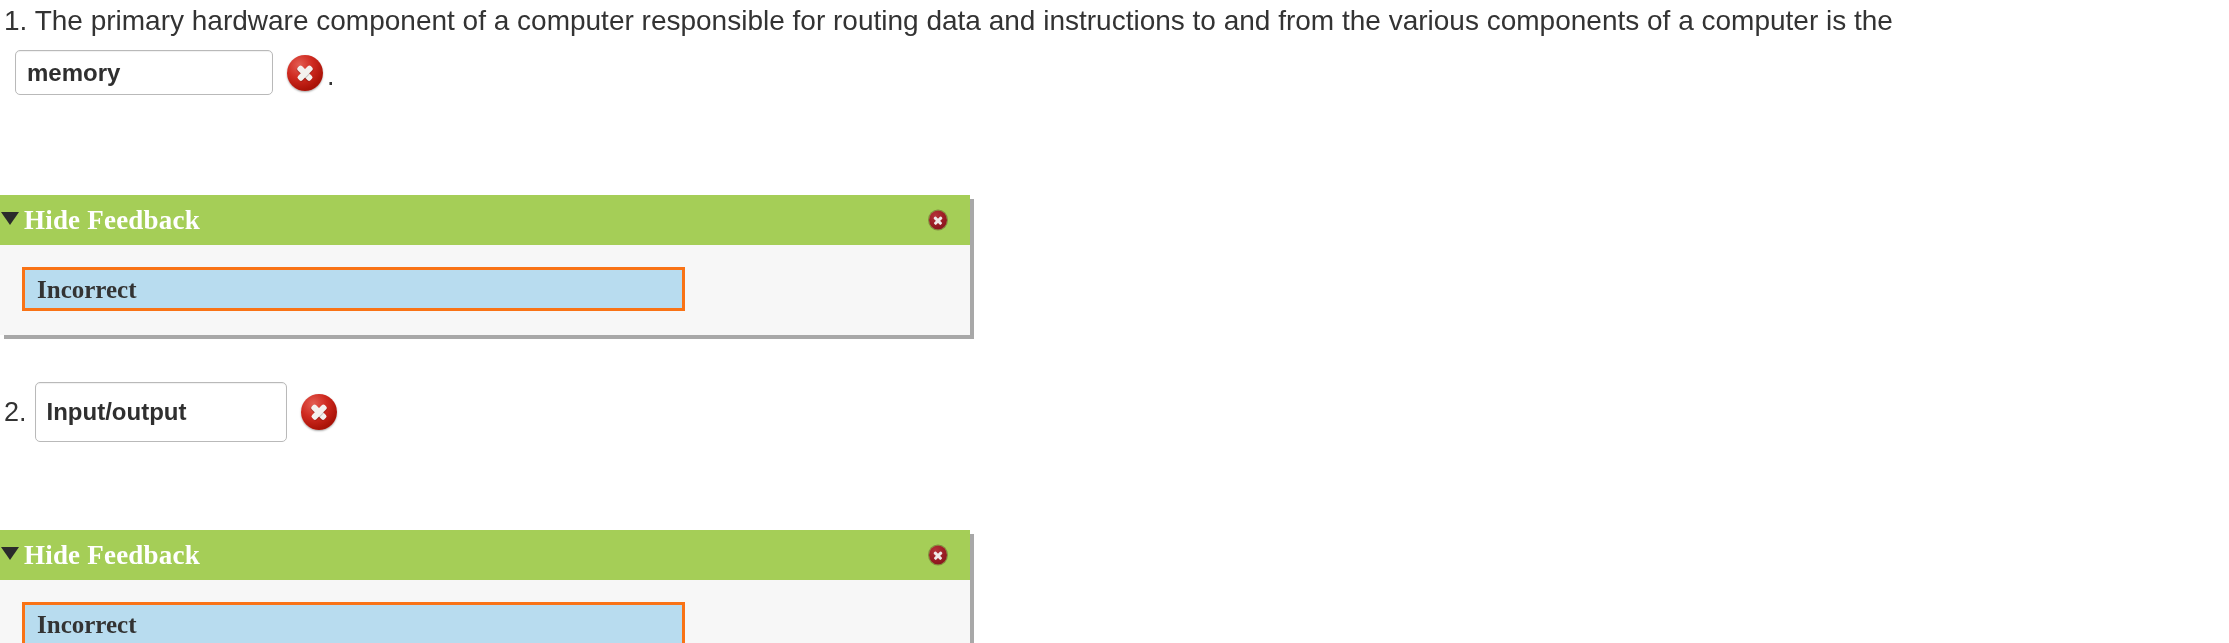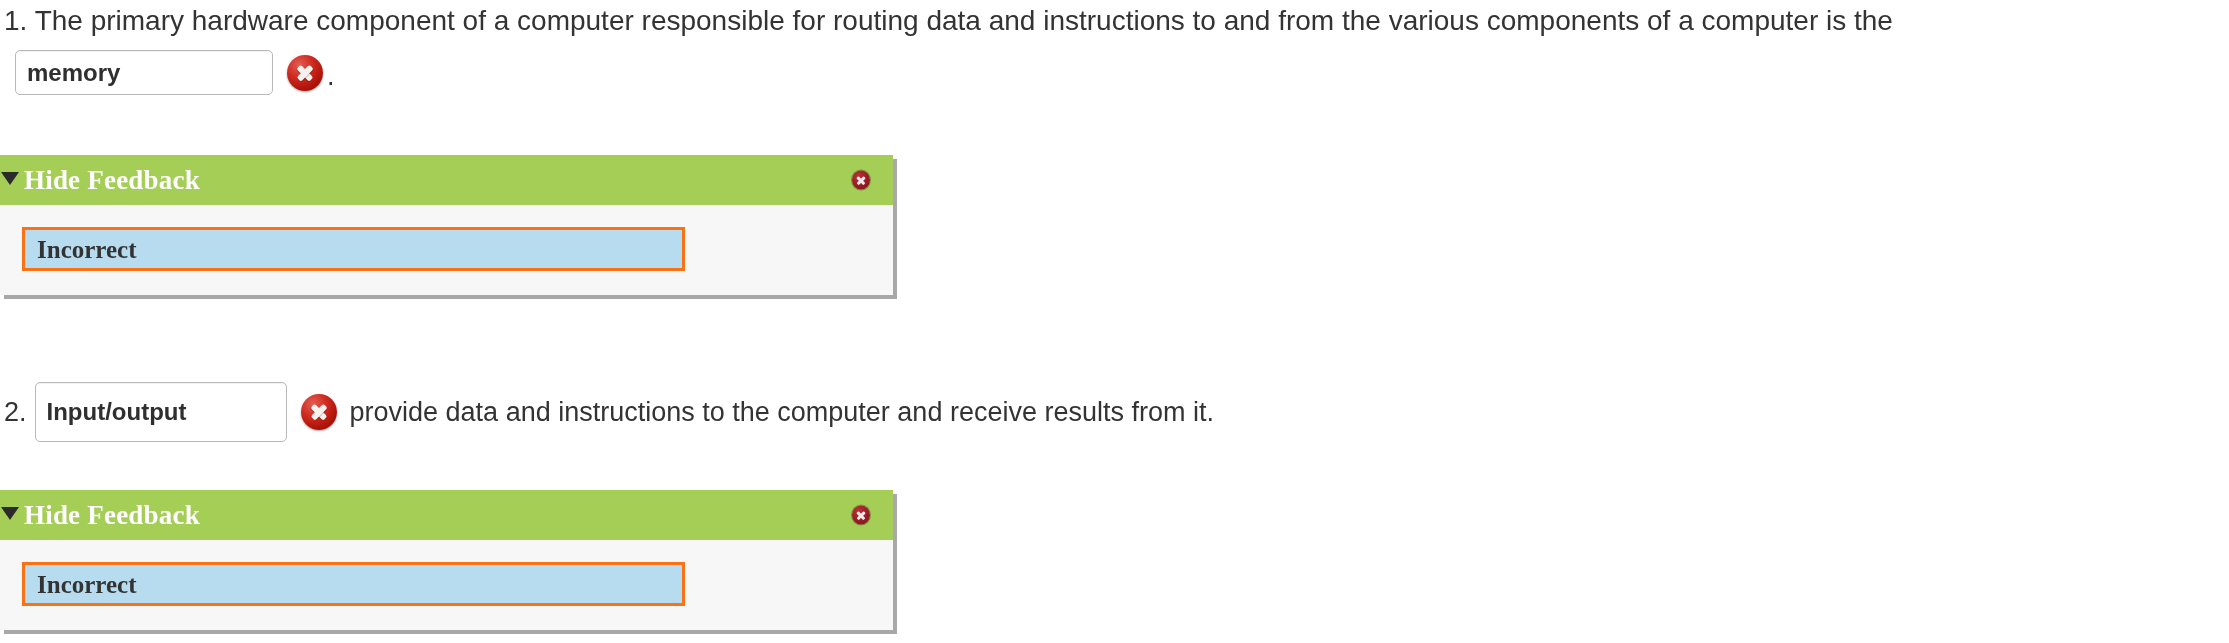--- a/index.html
+++ b/index.html
@@ -117,23 +117,24 @@
     font-size: 27px;
     color: #333333;
     margin-left: 13px;
     white-space: nowrap;
   }
 
   
   .feedback-panel {
     position: absolute;
     left: 0;
-    width: 893px;
+    width: 970px;
     background: #f7f7f7;
     box-shadow: 4px 4px 0 0 #a8a8a8;
+    margin-top: 40px;
   }
 
   .fb-header {
     position: relative;
     height: 50px;
     background: #a5ce57;
     display: flex;
     align-items: center;
   }
 
@@ -232,21 +233,20 @@
   </div>
 
 </div>
 
 <div class="question-block">
 
   <div class="q2-row">
     <span class="q2-num">2.</span>
     <input class="answer-input answer-input-q2" type="text" value="Input/output" style="">
     <span class="xmark xmark-big"></span>
-    <span class="q2-tail">provide data and instructions to the computer and receive results from it.</span>
   </div>
 
   <div class="feedback-panel" style="top:490px;">
     <div class="fb-header">
       <span class="fb-caret"></span>
       <span class="fb-title">Hide Feedback</span>
       <span class="fb-close"></span>
     </div>
     <div class="fb-body">
       <div class="fb-message">

